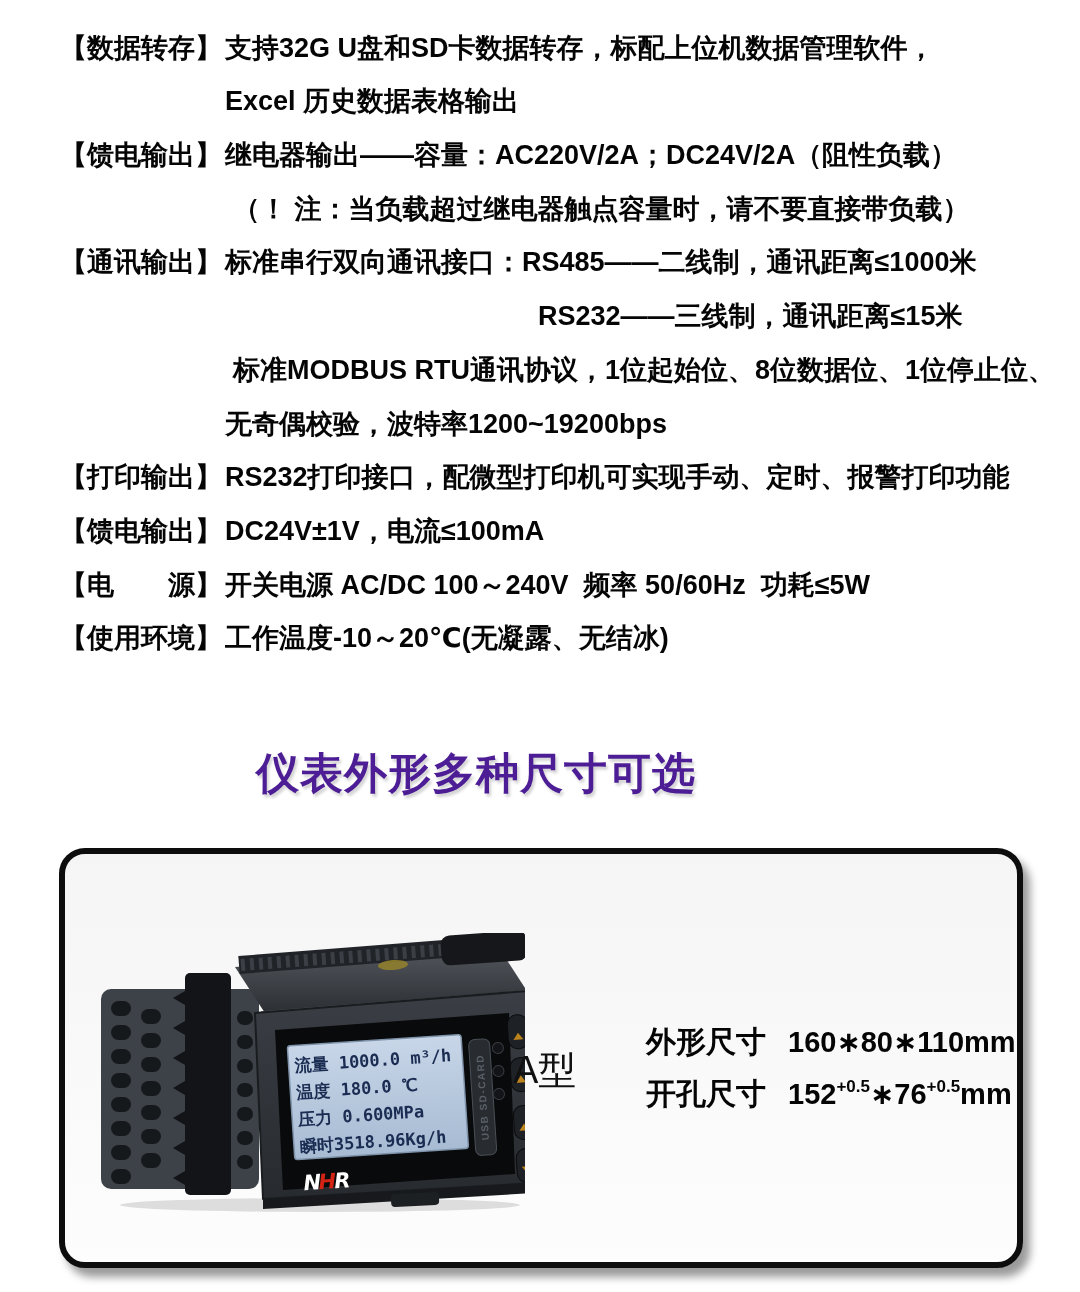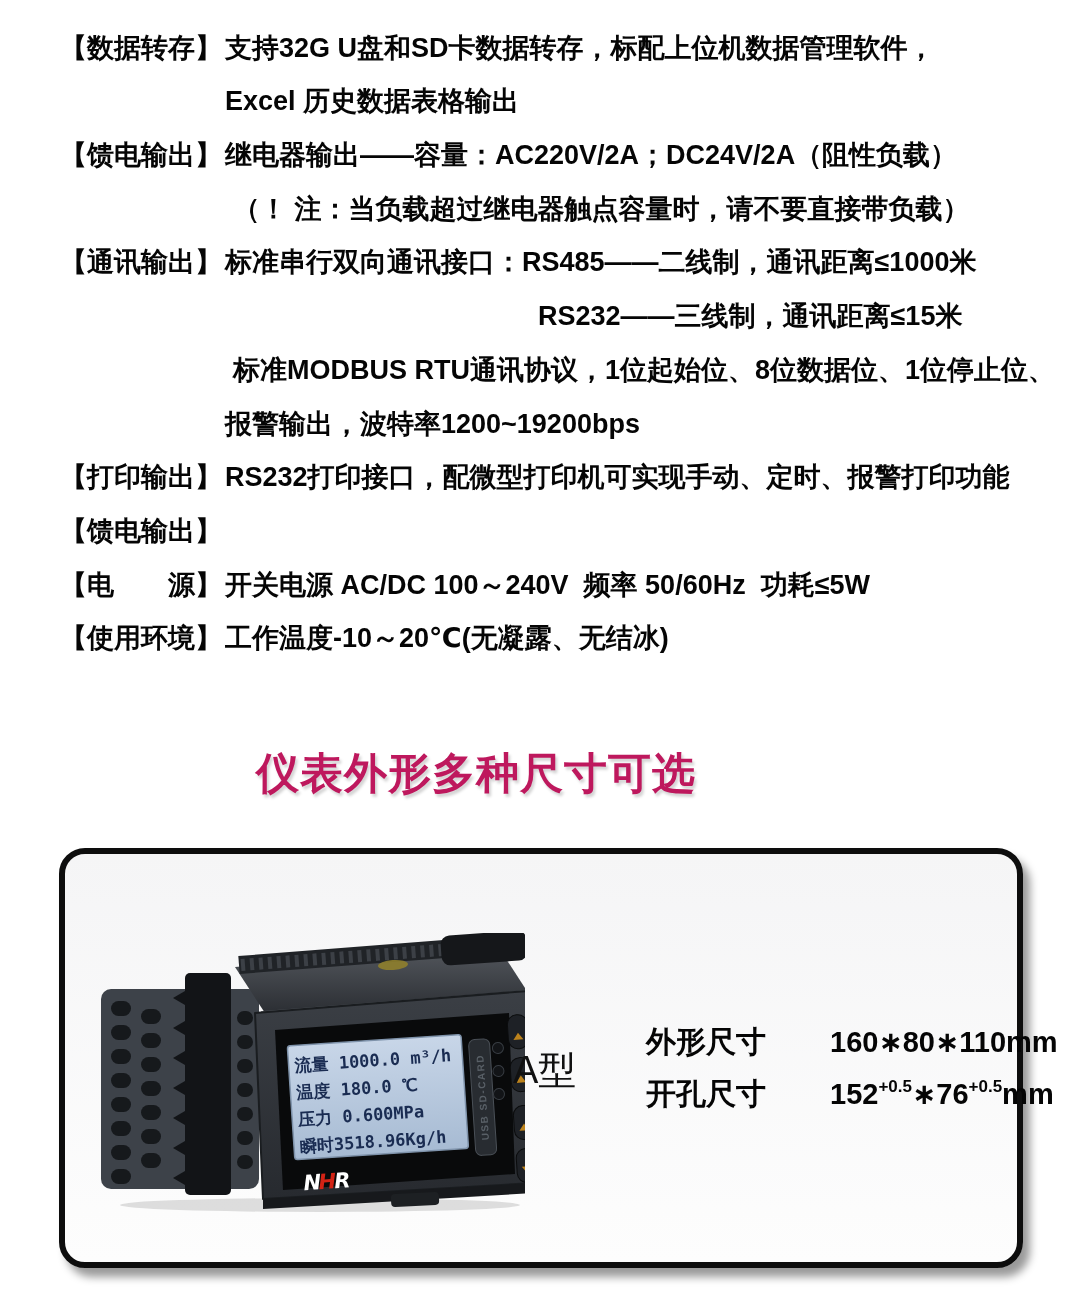--- a/index.html
+++ b/index.html
@@ -10,36 +10,36 @@
   
   .specs{position:absolute;left:60px;top:12px;width:990px;}
   .spec-line{display:flex;align-items:flex-end;height:53.7px;font-size:27px;font-weight:600;}
   .spec-label{flex:0 0 165px;width:165px;white-space:pre;}
   .spec-text{white-space:pre;}
   .ind1{padding-left:8px;}
   .ind2{padding-left:313px;margin-top:28px;}
   
   .section-title{
     position:absolute;left:0;top:745px;width:952px;margin:0;text-align:center;
-    font-size:43px;font-weight:700;letter-spacing:1px;color:#be185d;
+    font-size:43px;font-weight:700;letter-spacing:1px;color:#4c1d95;
     text-shadow:2px 3px 3px rgba(0,0,0,0.18);
   }
   
   .size-card{
     position:absolute;left:59px;top:848px;width:964px;height:420px;box-sizing:border-box;
     border:6px solid #0d0d0d;border-radius:26px;
     background:linear-gradient(#f5f5f6,#fdfdfd);
     box-shadow:7px 9px 9px rgba(0,0,0,0.40);
   }
   .device{position:absolute;left:30px;top:79px;width:430px;height:280px;}
   .model{position:absolute;left:448px;top:191px;font-size:38px;font-weight:400;color:#111;}
   .dims{position:absolute;left:581px;top:168px;}
   .dim-row{display:flex;align-items:baseline;height:44px;margin-bottom:8px;}
   .dim-label{font-size:30px;font-weight:700;margin-right:22px;white-space:pre;text-align:center;}
-  .dim-value{font-size:29px;font-weight:700;white-space:pre;margin-left:42px;}
+  .dim-value{font-size:29px;font-weight:700;white-space:pre;}
   .dim-value sup{font-size:17px;font-weight:700;position:relative;top:-1px;}
   
   .lcd{font-family:"DejaVu Sans Mono",monospace;font-size:17px;font-weight:700;}
   .logo-t{font-family:"DejaVu Sans","Liberation Sans",sans-serif;font-size:21px;font-weight:700;font-style:italic;}
   .side-label{font-family:"Liberation Sans",sans-serif;font-size:10px;letter-spacing:1.5px;font-weight:700;}
 </style>
 </head>
 <body>
 
 <div class="specs">
@@ -66,28 +66,29 @@
   <div class="spec-line">
       <span class="spec-label"></span>
       <span class="spec-text ind2">RS232——三线制，通讯距离≤15米</span>
     </div>
   <div class="spec-line">
       <span class="spec-label"></span>
       <span class="spec-text ind1">标准MODBUS RTU通讯协议，1位起始位、8位数据位、1位停止位、</span>
     </div>
   <div class="spec-line">
       <span class="spec-label"></span>
-      <span class="spec-text">报警输出，波特率1200~19200bps</span>
+      <span class="spec-text">无奇偶校验，波特率1200~19200bps</span>
     </div>
   <div class="spec-line">
       <span class="spec-label">【打印输出】</span>
       <span class="spec-text">RS232打印接口，配微型打印机可实现手动、定时、报警打印功能</span>
     </div>
   <div class="spec-line">
       <span class="spec-label">【馈电输出】</span>
+      <span class="spec-text">DC24V±1V，电流≤100mA</span>
     </div>
   <div class="spec-line">
       <span class="spec-label">【电　　源】</span>
       <span class="spec-text">开关电源 AC/DC 100～240V  频率 50/60Hz  功耗≤5W</span>
     </div>
   <div class="spec-line">
       <span class="spec-label">【使用环境】</span>
       <span class="spec-text">工作温度-10～20℃(无凝露、无结冰)</span>
     </div>
 </div>

